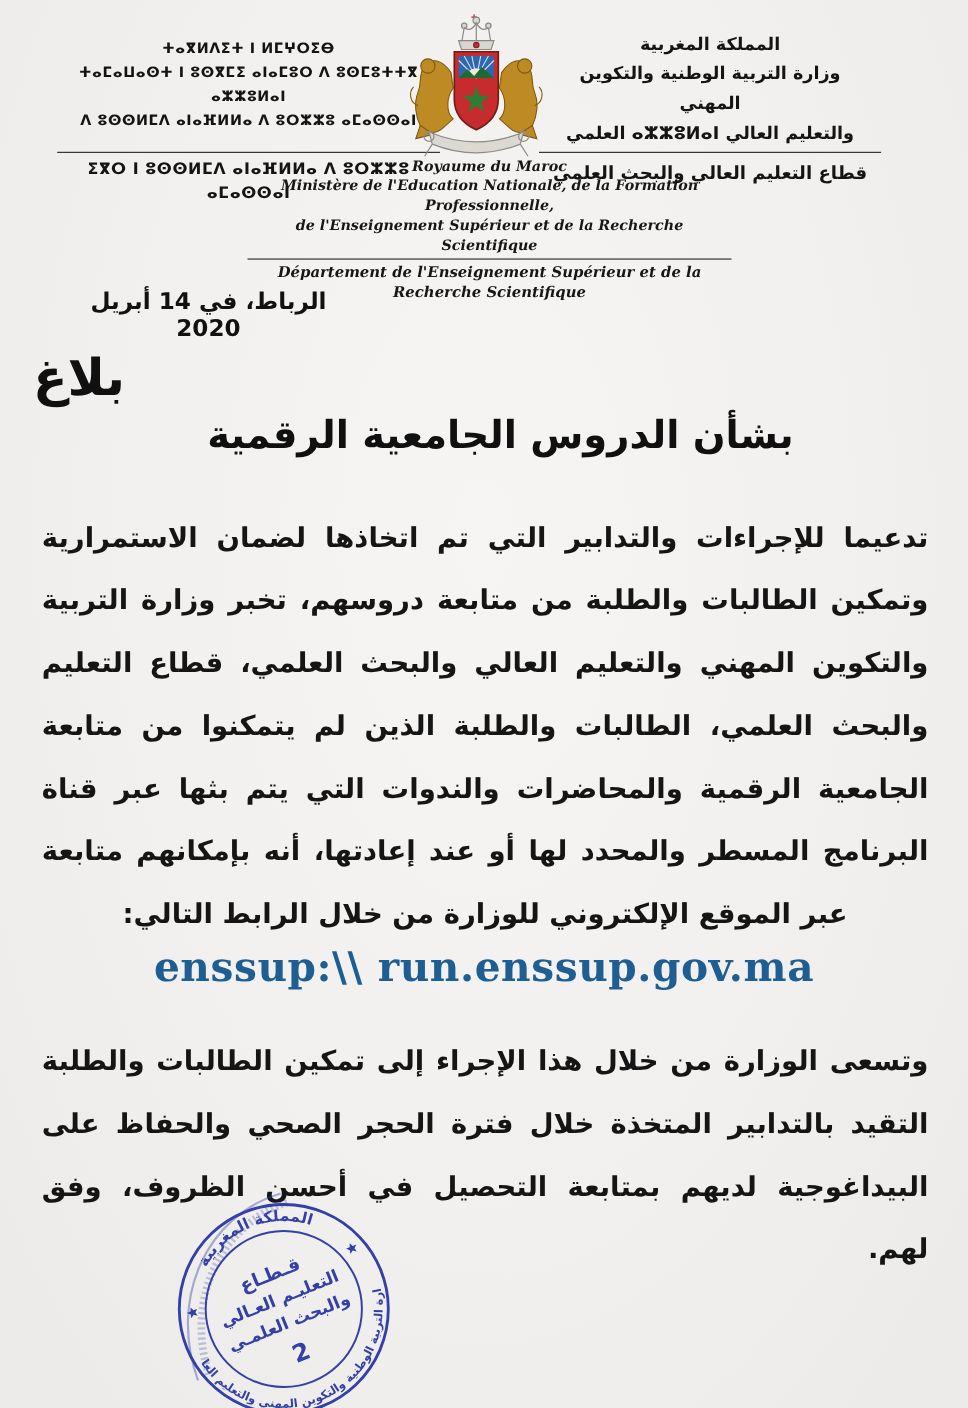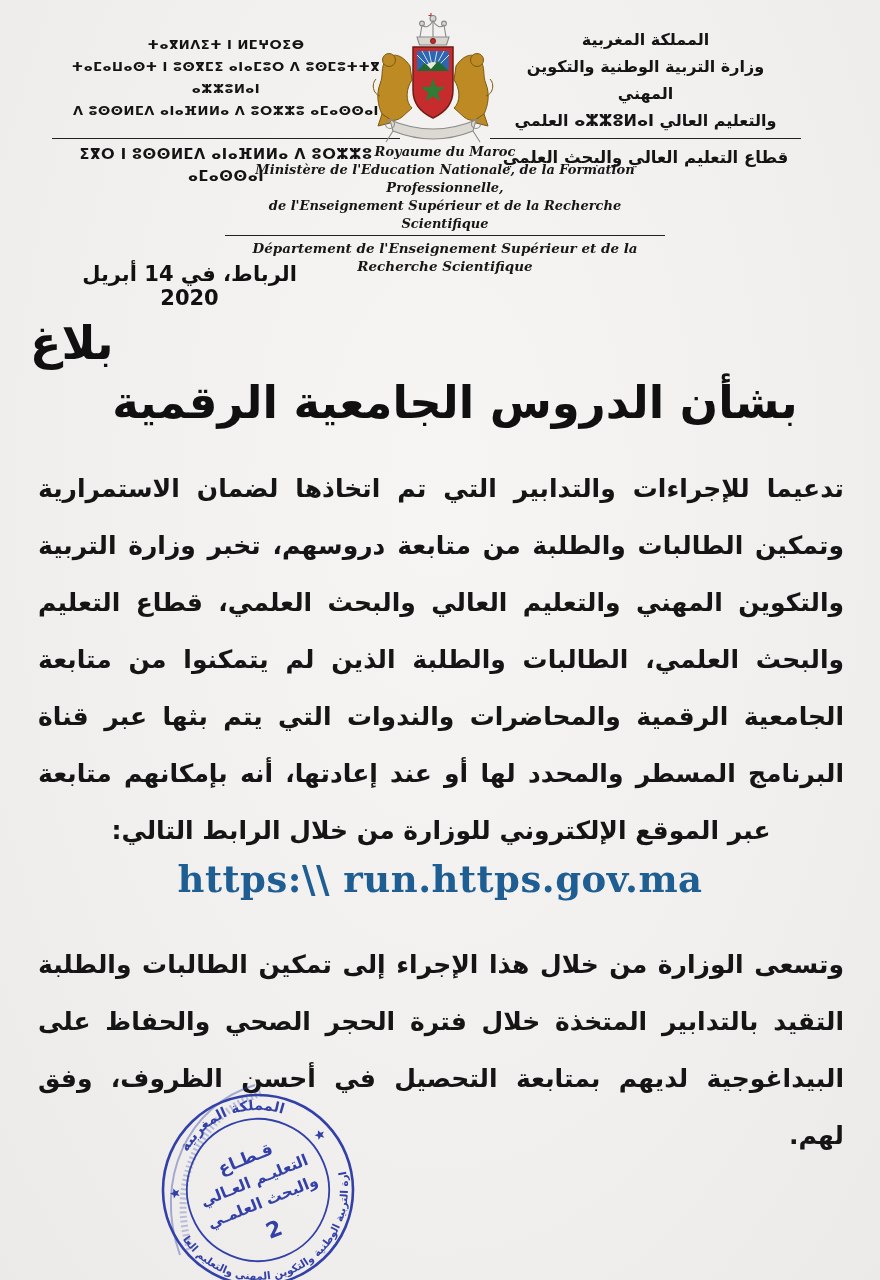--- a/index.html
+++ b/index.html
@@ -21,21 +21,21 @@
     font-family:"DejaVu Serif",serif; font-style:italic; font-weight:bold;
     font-size:13px; line-height:18px; color:#161616;}
   .fr-header .rule{border-top:1.5px solid #222; margin-top:2px;}
   .fr-header .dept{padding-top:3px; font-size:13.5px;}
   
   .date-line{position:absolute; left:52px; top:262px; width:275px; direction:rtl; text-align:center;
     font-size:21px; font-weight:bold; color:#111;}
   .doc-title{position:absolute; left:30px; top:316px; width:850px; text-align:left; direction:rtl;
     font-size:46px; font-weight:bold; color:#101010;}
   .doc-subtitle{position:absolute; left:30px; top:376px; width:850px; text-align:center; direction:rtl;
-    font-size:45px; font-weight:bold; color:#101010;}
+    font-size:35px; font-weight:bold; color:#101010;}
   
   .para{position:absolute; left:38px; width:806px; direction:rtl;
     font-size:25px; font-weight:bold; color:#151515;}
   .para1{top:460px;}
   .para2{top:936px;}
   .bline{height:57px; line-height:57px; text-align:justify; text-align-last:justify; overflow:hidden;}
   .bline.center-last{text-align-last:center;}
   .bline.right-last{text-align-last:right;}
   .url-line{position:absolute; left:0; top:857px; width:880px; text-align:center;
     font-family:"DejaVu Serif",serif; font-weight:bold; font-size:37px; letter-spacing:.5px;}
@@ -124,21 +124,21 @@
   <div class="para para1">
     <div class="bline">تدعيما للإجراءات والتدابير التي تم اتخاذها لضمان الاستمرارية البيداغوجية</div>
     <div class="bline">وتمكين الطالبات والطلبة من متابعة دروسهم، تخبر وزارة التربية الوطنية</div>
     <div class="bline">والتكوين المهني والتعليم العالي والبحث العلمي، قطاع التعليم العالي</div>
     <div class="bline">والبحث العلمي، الطالبات والطلبة الذين لم يتمكنوا من متابعة الدروس</div>
     <div class="bline">الجامعية الرقمية والمحاضرات والندوات التي يتم بثها عبر قناة "الرياضية" وفق</div>
     <div class="bline">البرنامج المسطر والمحدد لها أو عند إعادتها، أنه بإمكانهم متابعة هذه الدروس</div>
     <div class="bline center-last">عبر الموقع الإلكتروني للوزارة من خلال الرابط التالي:</div>
   </div>
 
-  <div class="url-line" style="color: rgb(30, 94, 147);">https:\\ run.https.gov.ma</div>
+  <div class="url-line" style="color: rgb(30, 94, 147);">enssup:\\ run.enssup.gov.ma</div>
 
   <div class="para para2">
     <div class="bline">وتسعى الوزارة من خلال هذا الإجراء إلى تمكين الطالبات والطلبة من</div>
     <div class="bline">التقيد بالتدابير المتخذة خلال فترة الحجر الصحي والحفاظ على الاستمرارية</div>
     <div class="bline">البيداغوجية لديهم بمتابعة التحصيل في أحسن الظروف، وفق الأوقات المناسبة</div>
     <div class="bline right-last">لهم.</div>
   </div>
 
   <svg class="stamp" viewBox="0 0 260 260" style="color: rgb(51, 64, 168);">
 

